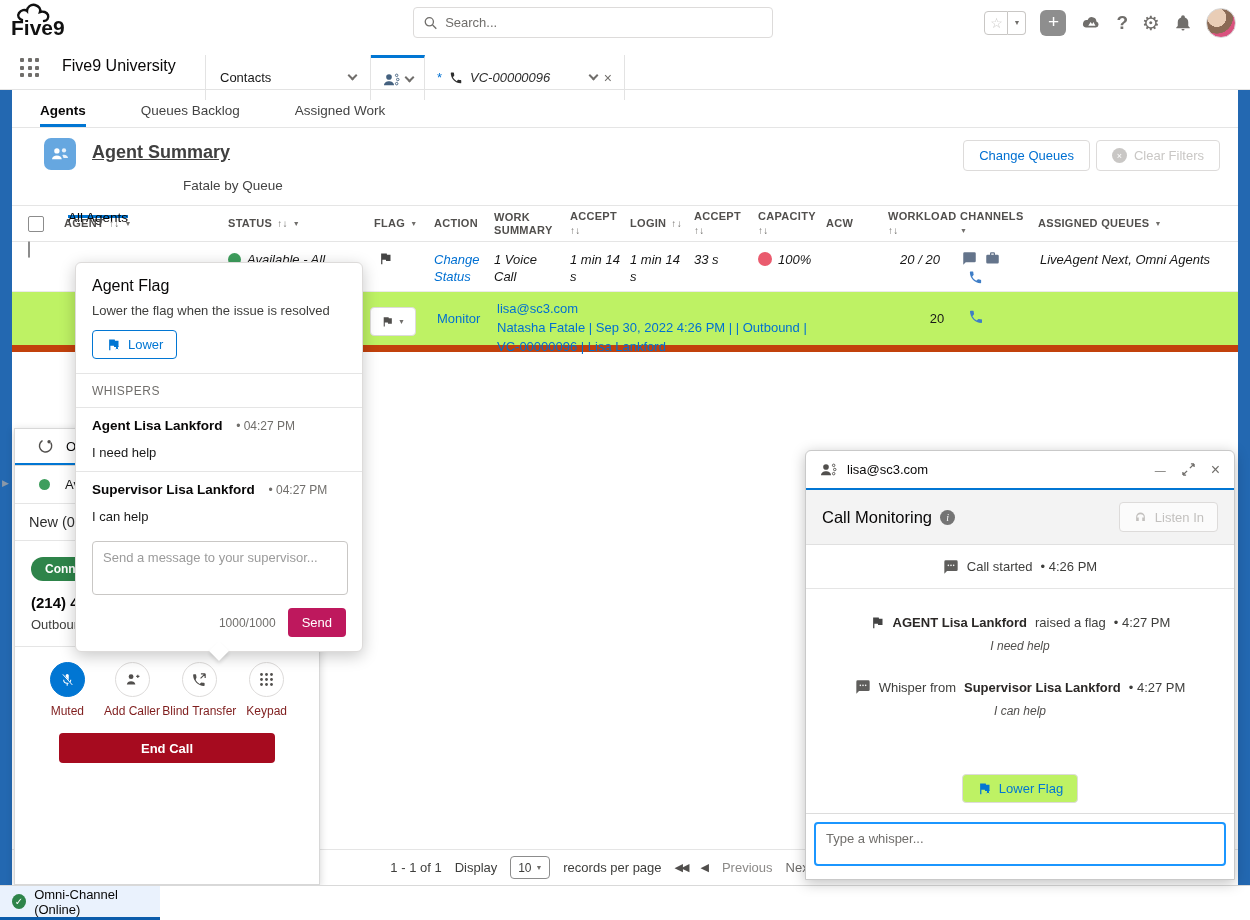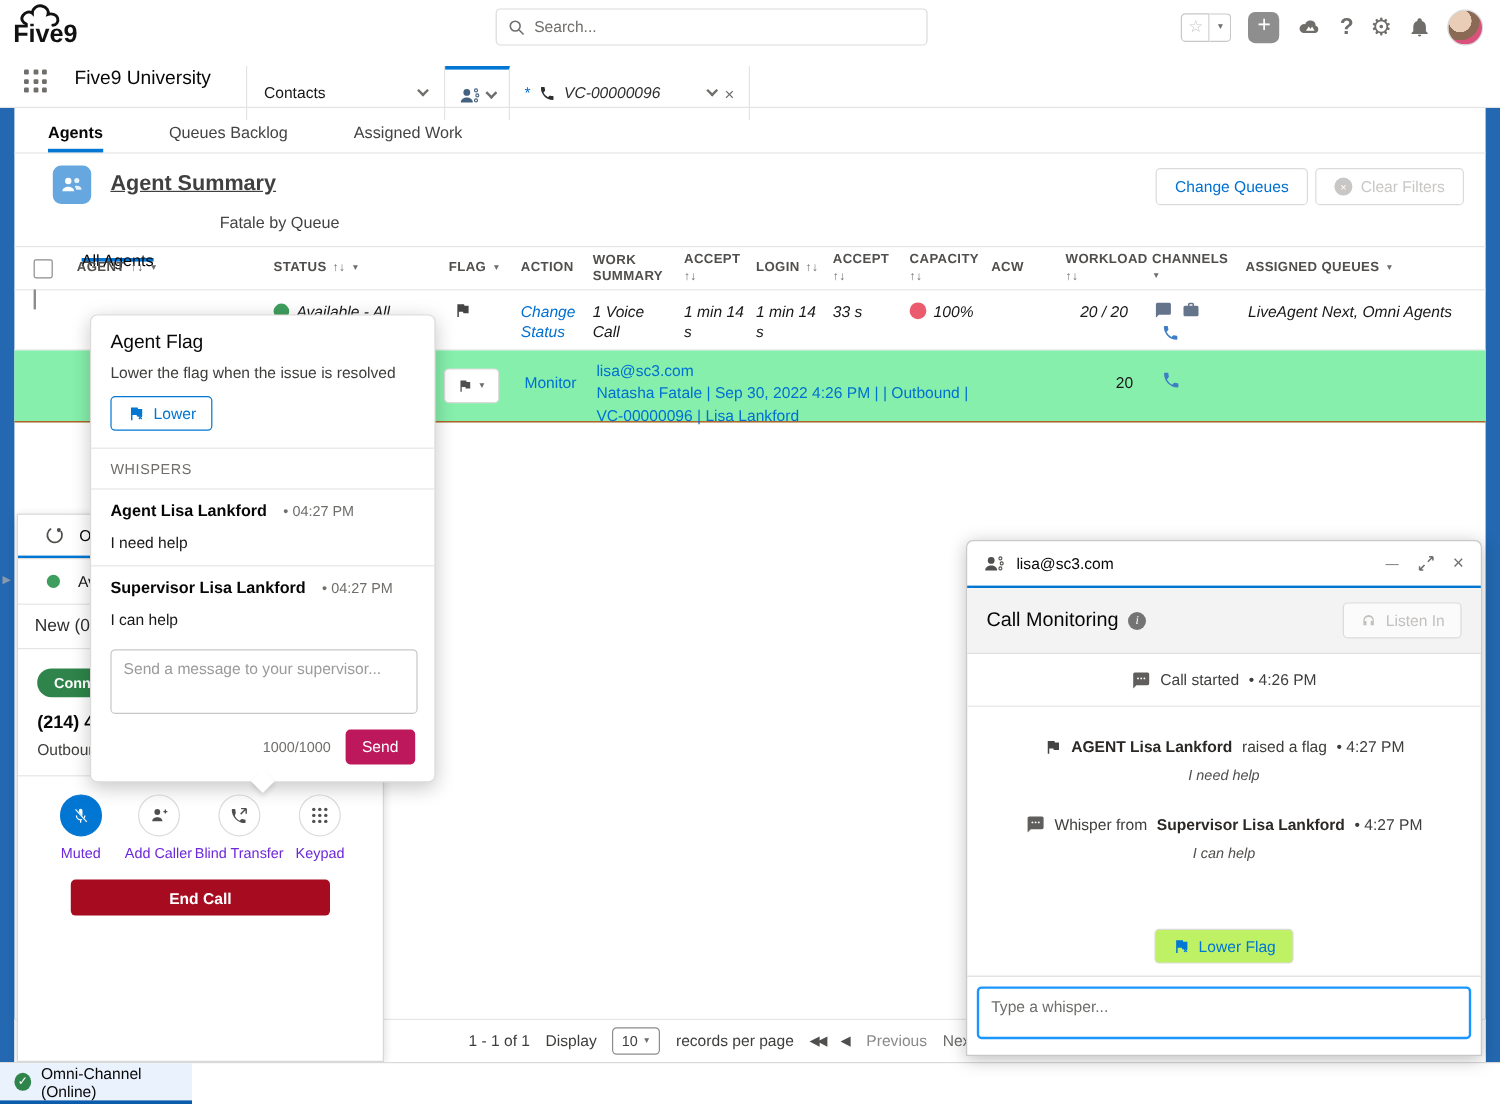--- a/index.html
+++ b/index.html
@@ -59,21 +59,21 @@
   .trow1 { min-height:46px; border-bottom:1px solid #eceaea; align-items:start; padding-top:0; }
   .td { padding:9px 8px 6px 0; font-size:13px; color:#181818; line-height:17px;font-style:italic; }
   .link { color:#0070d2; cursor:pointer; text-decoration:none; }
   .dot { display:inline-block; width:13px; height:13px; border-radius:50%; vertical-align:-2px; margin-right:6px; }
   .dot.green { background:#3e9e5d; }
   .dot.red { background:#ea5b6e; width:14px; height:14px; }
   .cb { width:16px; height:16px; border:1px solid #8c8c8c; border-radius:2px; background:#fff; margin-top:10px; }
   .avatar-sm { width:28px; height:28px; border-radius:50%; margin-left:24px; margin-top:5px; background:radial-gradient(circle at 40% 30%,#caa188 0 38%,#7d5b48 39% 70%,#b0756a 71% 100%); }
   .chan-ico { width:15px; height:15px; fill:#64748b; }
   .chan-ico.phone { fill:#3f7ec7; }
-  .row2 { position:relative; height:60px; background:#86efac; border-bottom:1px solid #c2410c; }
+  .row2 { position:relative; height:60px; background:#bef264; border-bottom:7px solid #c2410c; }
   .flagbtn2 { position:absolute; left:358px; top:15px; width:46px; height:29px; border:1px solid #dddbda; border-radius:4px; background:#fff; display:flex; align-items:center; justify-content:center; gap:4px; }
   .monitor-link { position:absolute; left:425px; top:19px; }
   .ws2 { position:absolute; left:485px; top:7px; width:322px; line-height:19px; font-size:13px; }
   .wl2 { position:absolute; left:890px; top:19px; width:70px; text-align:center; }
   .ph2 { position:absolute; left:956px; top:17px; }
   .pager { position:absolute; left:0; right:0; bottom:0; height:36px; border-top:1px solid #e5e5e5; display:flex; align-items:center; justify-content:center; gap:13px; font-size:13px; color:#3e3e3c; background:#fff; }
   .psel { width:40px; height:23px; border:1px solid #8c8c8c; border-radius:4px; display:flex; align-items:center; justify-content:center; gap:4px; font-size:12px; }
   .arrowbtn { color:#514f4d; font-size:11px; letter-spacing:-2px; }
   .pgray { color:#8c8a88; }
 
@@ -110,21 +110,21 @@
   .cbtns { display:flex; gap:8px; }
   .cbtn { width:35px; height:30px; border:1px solid #dddbda; border-radius:4px; background:#fff; display:flex; align-items:center; justify-content:center; }
   .cbtn.flag-active { background:#0176d3; border-color:#0176d3; }
   .pausebars { display:flex; gap:3px; }
   .pausebars i { width:2.5px; height:11px; background:#514f4d; }
   .w-div { border:none; border-top:1px solid #e5e5e5; margin:14px -16px 0; }
   .controls { display:flex; justify-content:space-between; margin-top:15px; padding:0 4px; }
   .ctrl { display:flex; flex-direction:column; align-items:center; gap:7px; width:70px; }
   .ctrl .circ { width:35px; height:35px; border-radius:50%; border:1px solid #dddbda; background:#fff; display:flex; align-items:center; justify-content:center; }
   .ctrl .circ.blue { background:#0176d3; border-color:#0176d3; }
-  .ctrl .clabel { font-size:12px; color:#6d28d9; white-space:nowrap; }
+  .ctrl .clabel { font-size:12px; color:#7f1d1d; white-space:nowrap; }
   .endcall { display:block; margin:15px 28px 0; width:calc(100% - 56px); height:30px; background:#a60b1f; color:#fff; border:none; border-radius:4px; font-size:13px; font-weight:bold; font-family:inherit; }
 
   
   .monitor { position:absolute; left:805px; top:450px; width:430px; height:430px; background:#fff; border:1px solid #c9c9c9; border-radius:6px 6px 0 0; box-shadow:0 3px 14px rgba(0,0,0,.25); z-index:30; display:flex; flex-direction:column; }
   .m-head { height:39px; border-bottom:2px solid #0176d3; display:flex; align-items:center; padding:0 14px; gap:10px; }
   .m-title { font-size:13px; color:#080707; flex:1; }
   .m-ctl { color:#706e6b; font-size:13px; display:flex; align-items:center; gap:16px; }
   .m-sub { height:55px; background:#f3f3f3; border-bottom:1px solid #e0e0e0; display:flex; align-items:center; padding:0 16px; }
   .m-sub h2 { font-size:16.5px; font-weight:normal; color:#080707; display:flex; align-items:center; gap:8px; flex:1; }
   .info-i { width:15px; height:15px; border-radius:50%; background:#747474; color:#fff; font-size:10px; font-style:italic; font-family:"Liberation Serif",serif; display:inline-flex; align-items:center; justify-content:center; }

